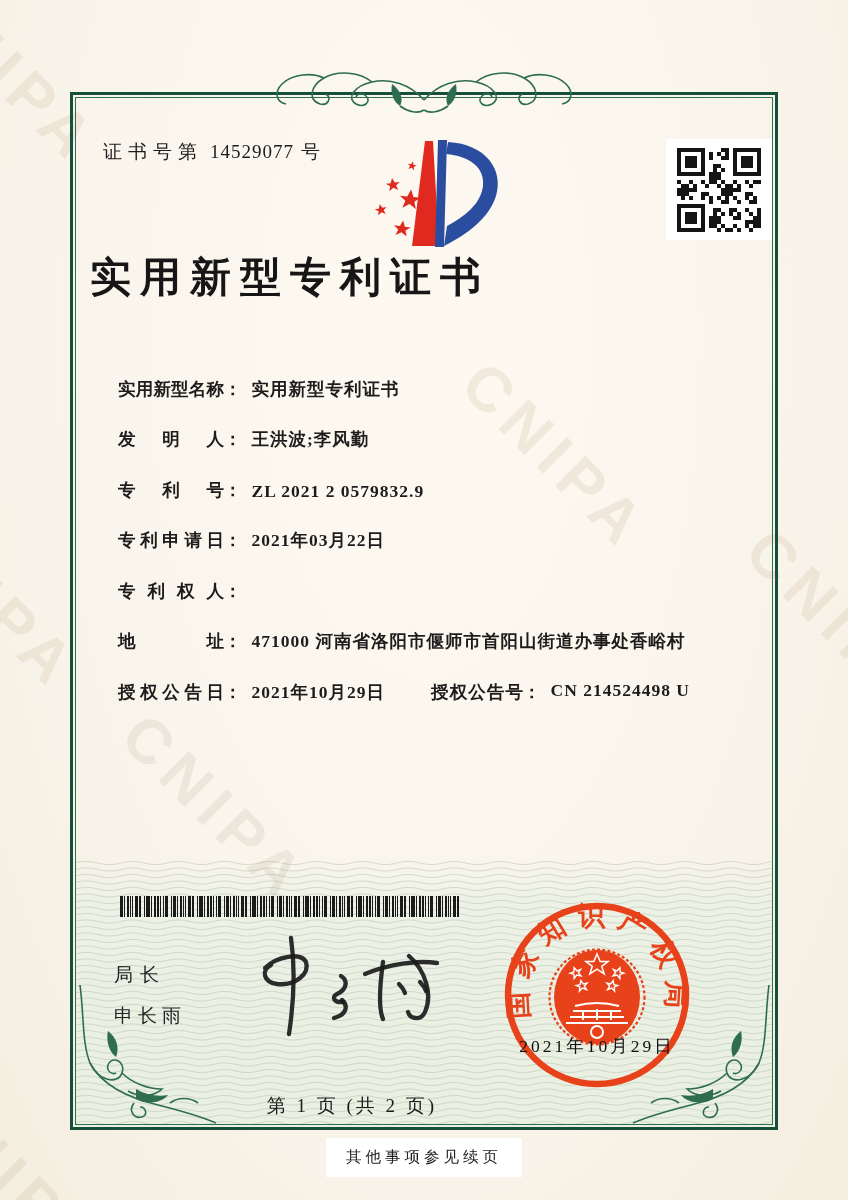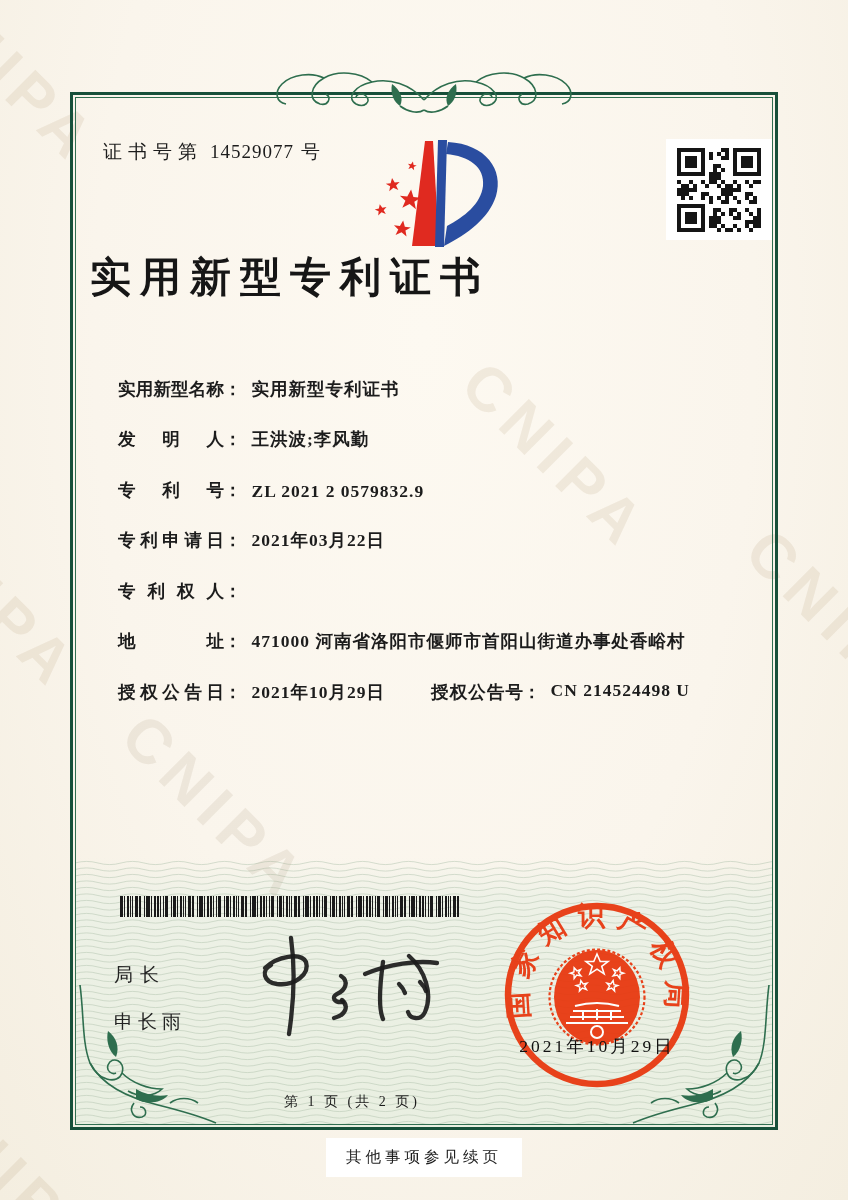--- a/index.html
+++ b/index.html
@@ -52,28 +52,28 @@
   .grant2 .flabel{width:92px;}
   
   .paras{position:absolute;left:112px;top:698px;width:634px;z-index:4;
          font-size:16.5px;line-height:27.5px;text-align:justify;font-style:italic;}
   .paras p{margin:0;text-indent:2em;}
   
   .barcode{position:absolute;left:120px;top:896px;z-index:4;}
   .barcode rect{fill:#1a1a1a;}
   .officer{position:absolute;left:114px;top:962px;z-index:4;font-family:"Liberation Sans",sans-serif;font-size:19px;color:#222;}
   .officer .o-title{letter-spacing:7px;}
-  .officer .o-name{margin-top:21px;letter-spacing:5px;}
+  .officer .o-name{margin-top:15px;letter-spacing:5px;}
   .signature{position:absolute;left:213px;top:926px;z-index:4;}
   .signature path{stroke:#1b1b1b;stroke-width:4.3;fill:none;stroke-linecap:round;stroke-linejoin:round;opacity:.92;}
   .seal{position:absolute;left:500px;top:898px;width:194px;height:194px;z-index:5;opacity:.94;}
   .seal-date{position:absolute;left:497px;top:1034px;width:200px;z-index:6;text-align:center;
              font-size:17.5px;letter-spacing:3px;color:#111;}
   .page-no{position:absolute;left:70px;top:1093px;width:564px;z-index:6;text-align:center;
-           font-size:14px;letter-spacing:3px;}
+           font-size:19px;letter-spacing:3px;}
   .cont-note{position:absolute;left:50%;transform:translateX(-50%);top:1138px;z-index:4;
              background:#ffffff;padding:9px 20px;font-size:15.5px;letter-spacing:4px;white-space:nowrap;}
 </style>
 </head>
 <body>
 
 <div class="page">
 
   <div class="wm wm1">CNIPA</div>
   <div class="wm wm2">CNIPA</div>

